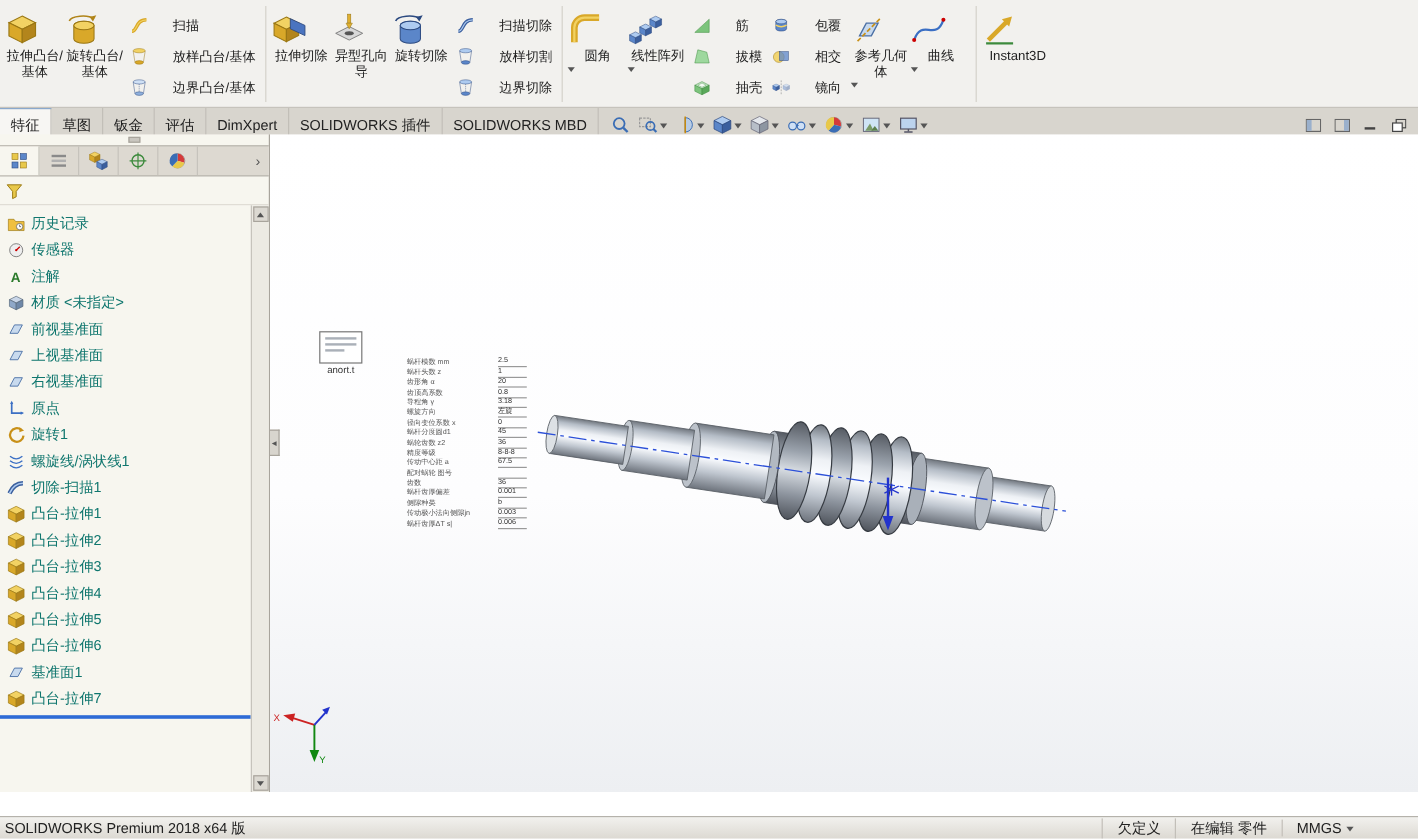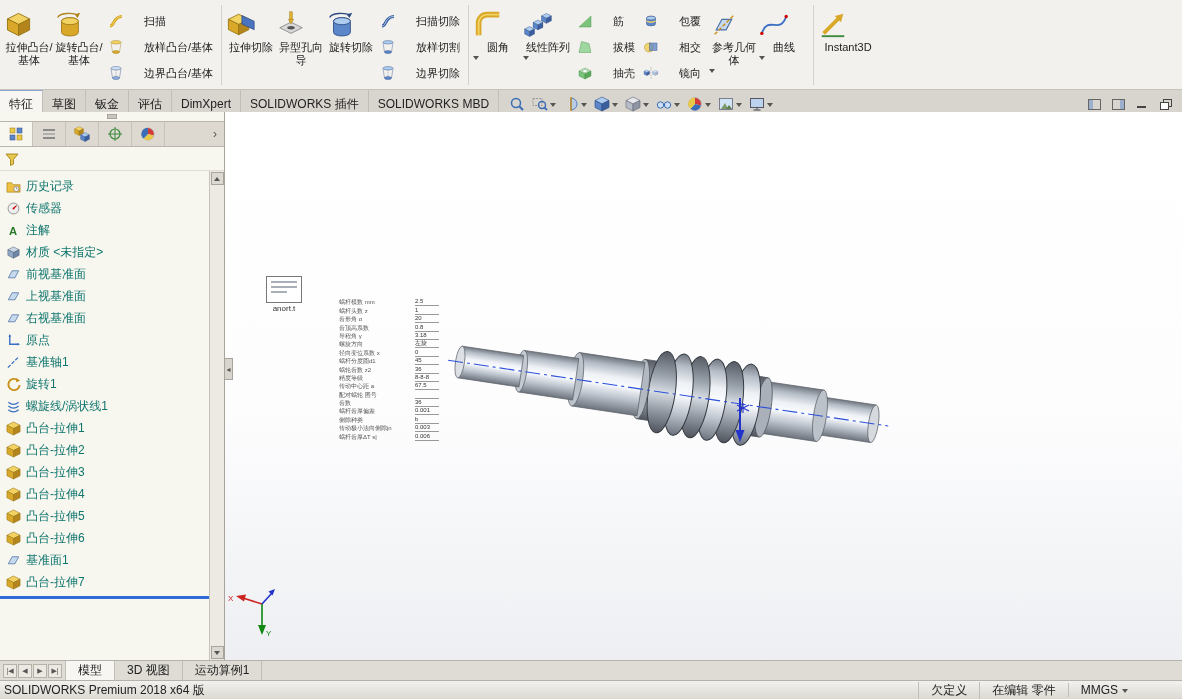--- a/index.html
+++ b/index.html
@@ -688,35 +688,35 @@
             <span class="til">右视基准面</span>
           </div>
         <div class="ti">
             <svg class="tic">
               <use href="#t-orig"></use>
             </svg>
             <span class="til">原点</span>
           </div>
         <div class="ti">
             <svg class="tic">
-              <use href="#t-axis"></use>
-            </svg>
-            <span class="til">基准轴1</span>
-          </div>
-        <div class="ti">
-            <svg class="tic">
               <use href="#t-rev"></use>
             </svg>
             <span class="til">旋转1</span>
           </div>
         <div class="ti">
             <svg class="tic">
               <use href="#t-helix"></use>
             </svg>
             <span class="til">螺旋线/涡状线1</span>
+          </div>
+        <div class="ti">
+            <svg class="tic">
+              <use href="#t-cutswp"></use>
+            </svg>
+            <span class="til">切除-扫描1</span>
           </div>
         <div class="ti">
             <svg class="tic">
               <use href="#cu-g"></use>
             </svg>
             <span class="til">凸台-拉伸1</span>
           </div>
         <div class="ti">
             <svg class="tic">
               <use href="#cu-g"></use>
@@ -904,37 +904,20 @@
           <span class="pl">传动极小法向侧隙jn</span>
           <span class="pv">0.003</span>
         </div>
       <div class="prow">
           <span class="pl">蜗杆齿厚ΔT s|</span>
           <span class="pv">0.006</span>
         </div>
     </div>
   </div>
 
-  <div class="btabs">
-    <div class="bnav">
-      <div class="bnb">|◀</div>
-      <div class="bnb">◀</div>
-      <div class="bnb">▶</div>
-      <div class="bnb">▶|</div>
-    </div>
-    <div class="btab active">
-        <span>模型</span>
-      </div>
-    <div class="btab">
-        <span>3D 视图</span>
-      </div>
-    <div class="btab">
-        <span>运动算例1</span>
-      </div>
-  </div>
 
   <div class="status">
     <span class="st-left">SOLIDWORKS Premium 2018 x64 版</span>
     <div class="st-right">
       <span class="st-item">欠定义</span>
       <span class="st-item">在编辑 零件</span>
       <span class="st-item">
           <span>MMGS</span>
           <span class="car"></span>
         </span>

